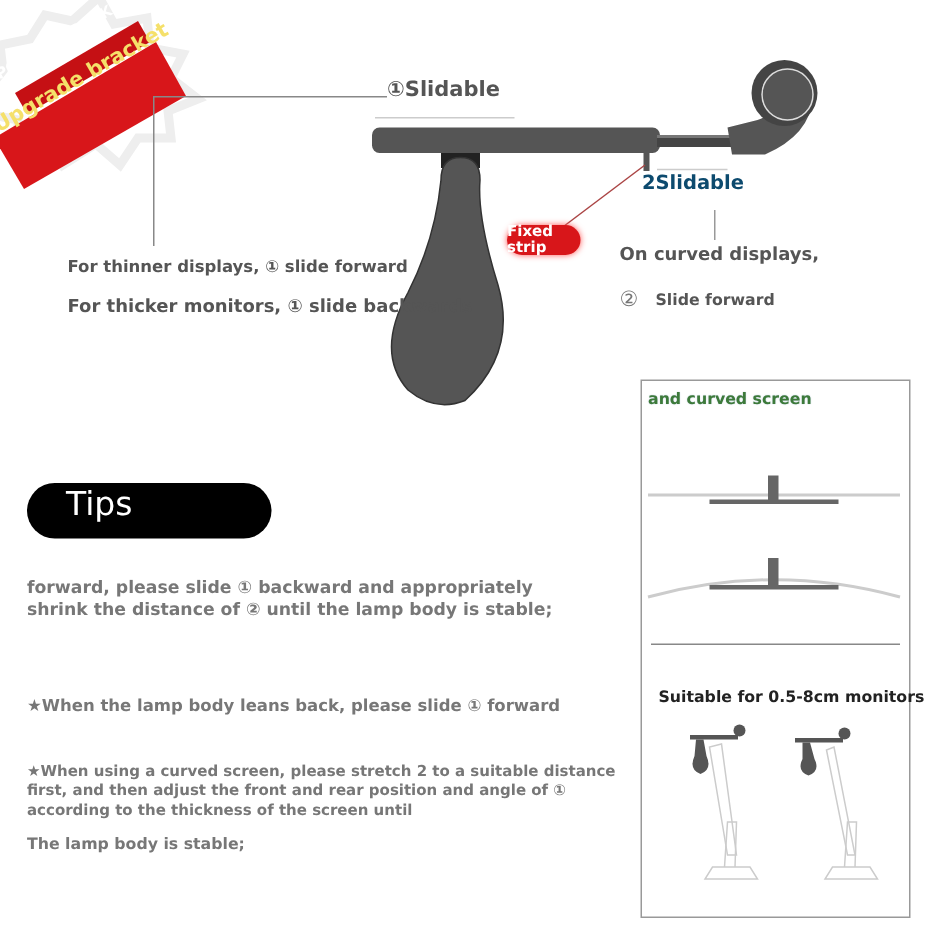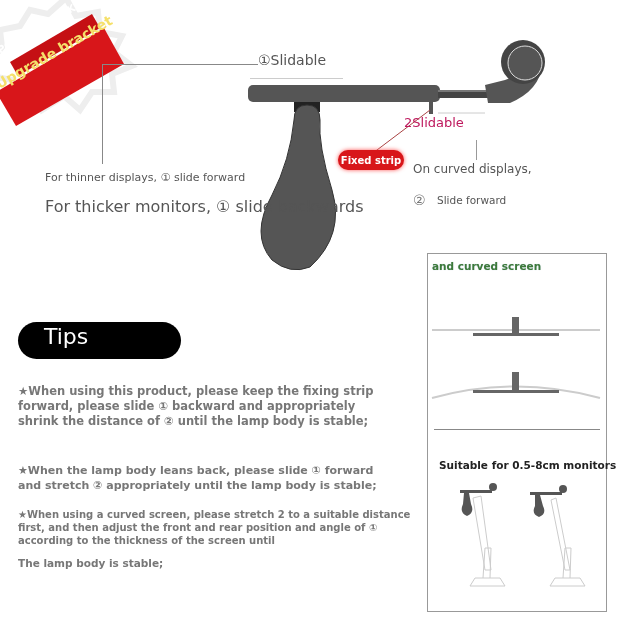--- a/index.html
+++ b/index.html
@@ -1,26 +1,26 @@
 <!DOCTYPE html>
 <html><head>
 <meta charset="utf-8">
 <style>
   html,body{margin:0;padding:0;background:#fff;}
   body{width:620px;height:620px;position:relative;overflow:hidden;font-family:"DejaVu Sans","Liberation Sans",sans-serif;color:#555;}
   .abs{position:absolute;}
   .badge-wrap{left:-18px;top:-8px;width:170px;height:140px;}
   .badge-text1{left:2px;top:30px;transform:rotate(-30deg);color:#fff;font-size:10px;letter-spacing:0px;font-weight:bold;white-space:nowrap;}
   .badge-text2{left:6px;top:52px;transform:rotate(-30deg);color:#f5e06a;font-size:14px;font-weight:bold;white-space:nowrap;}
-  .lbl{font-weight:normal;color:#555;white-space:nowrap;}
+  .lbl{font-weight:bold;color:#555;white-space:nowrap;}
   .slidable1{left:258px;top:52px;font-size:14px;color:#555;}
-  .slidable2{left:404px;top:115px;font-size:13px;color:#be185d;}
+  .slidable2{left:428px;top:115px;font-size:13px;color:#0c4a6e;}
   .thin{left:45px;top:171px;font-size:11px;}
-  .thick{left:45px;top:197px;font-size:16px;}
-  .fixed{left:338px;top:150px;width:66px;height:20px;border-radius:10px;background:#d8161a;color:#fff;font-size:10px;font-weight:bold;display:flex;align-items:center;justify-content:center;box-shadow:0 0 4px #f55;}
+  .thick{left:45px;top:197px;font-size:12px;}
+  .fixed{left:338px;top:150px;width:49px;height:20px;border-radius:10px;background:#d8161a;color:#fff;font-size:10px;font-weight:bold;display:flex;align-items:center;justify-content:center;box-shadow:0 0 4px #f55;}
   .curved{left:413px;top:162px;font-size:12px;}
   .slidefwd{left:437px;top:194px;font-size:10.5px;}
   .circ2{left:413px;top:192px;font-size:14px;font-weight:normal;color:#777;}
   .tips-pill{left:18px;top:322px;width:163px;height:37px;border-radius:19px;background:#000;}
   .tips-label{left:44px;top:324px;color:#fff;font-size:22px;font-weight:normal;}
   .para{left:18px;font-size:11.5px;font-weight:bold;color:#777;line-height:15px;white-space:nowrap;}
   .panel{left:427px;top:253px;width:178px;height:357px;border:1px solid #999;background:#fff;}
   .panel-title{left:432px;top:259px;font-size:10.5px;font-weight:bold;color:#3d7a3a;line-height:14px;text-shadow:0 0 1px #bcd;}
   .panel-div{left:434px;top:429px;width:166px;height:1px;background:#888;}
   .panel-sub{left:439px;top:459px;font-size:10.5px;font-weight:bold;color:#222;white-space:nowrap;}
@@ -63,27 +63,25 @@
 <div class="abs lbl thick">For thicker monitors, ① slide backwards</div>
 <div class="abs fixed">Fixed strip</div>
 <div class="abs lbl curved">On curved displays,</div>
 <div class="abs circ2">②</div>
 <div class="abs lbl slidefwd">Slide forward</div>
 
 <div class="abs tips-pill"></div>
 <div class="abs tips-label">Tips</div>
 
 <div class="abs para" style="top:384px;">
-  <div>★When using this product, please keep the fixing strip</div>
   <div>forward, please slide ① backward and appropriately</div>
   <div>shrink the distance of ② until the lamp body is stable;</div>
 </div>
 <div class="abs para" style="top:463px;font-size:11px;">
   <div>★When the lamp body leans back, please slide ① forward</div>
-  <div>and stretch ② appropriately until the lamp body is stable;</div>
 </div>
 <div class="abs para" style="top:508px;font-size:10px;line-height:13px;">
   <div>★When using a curved screen, please stretch 2 to a suitable distance</div>
   <div>first, and then adjust the front and rear position and angle of ①</div>
   <div>according to the thickness of the screen until</div>
 </div>
 <div class="abs para" style="top:556px;font-size:10.5px;">
   <div>The lamp body is stable;</div>
 </div>
 

